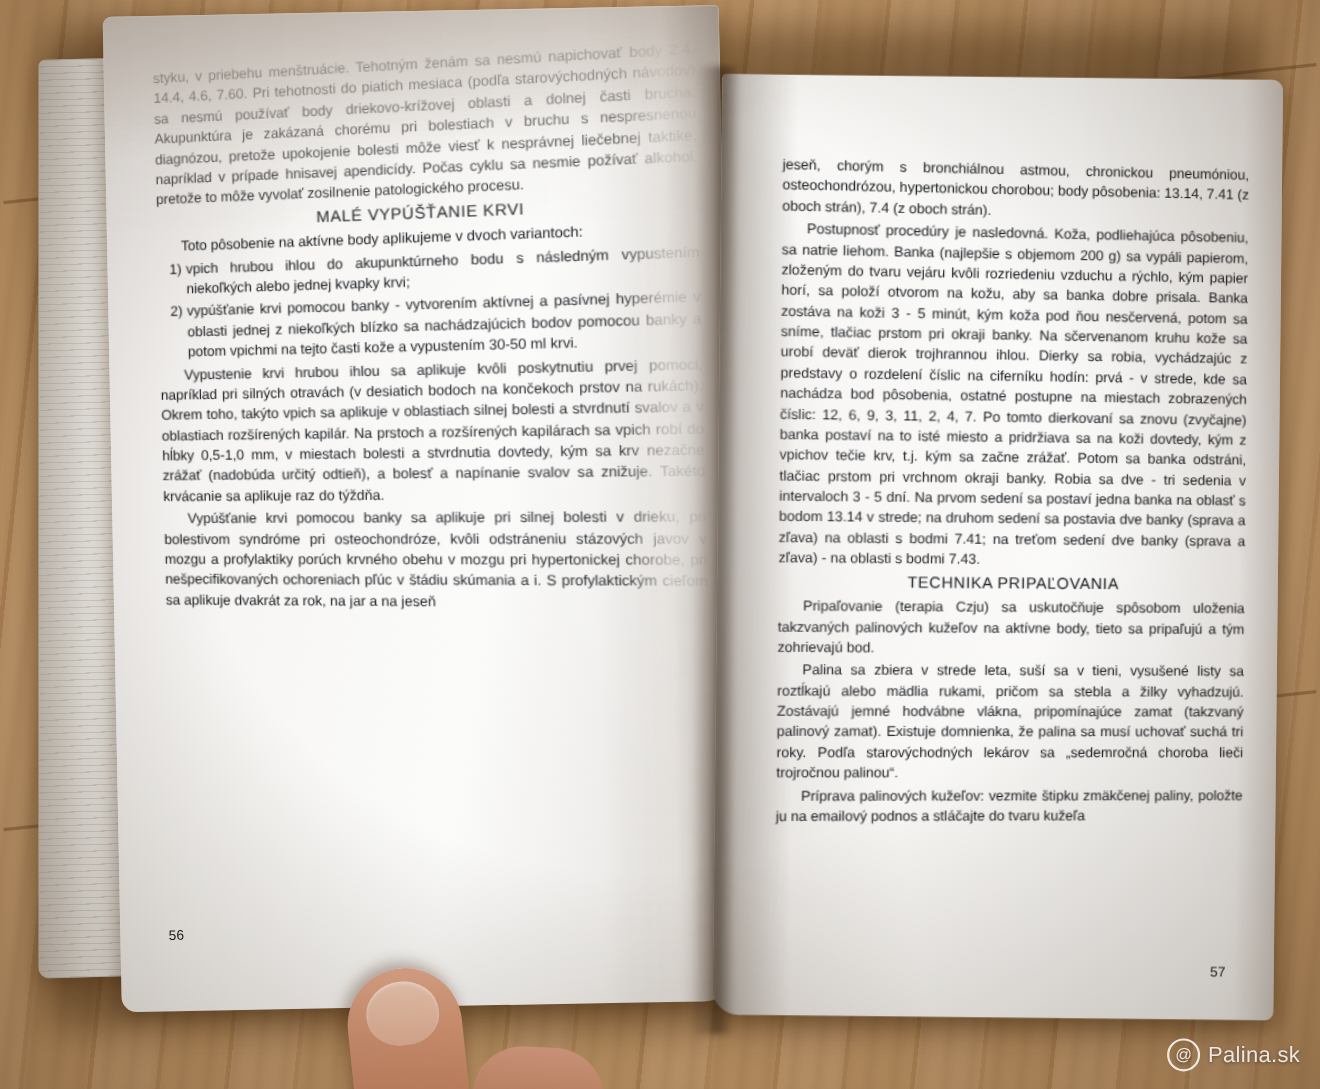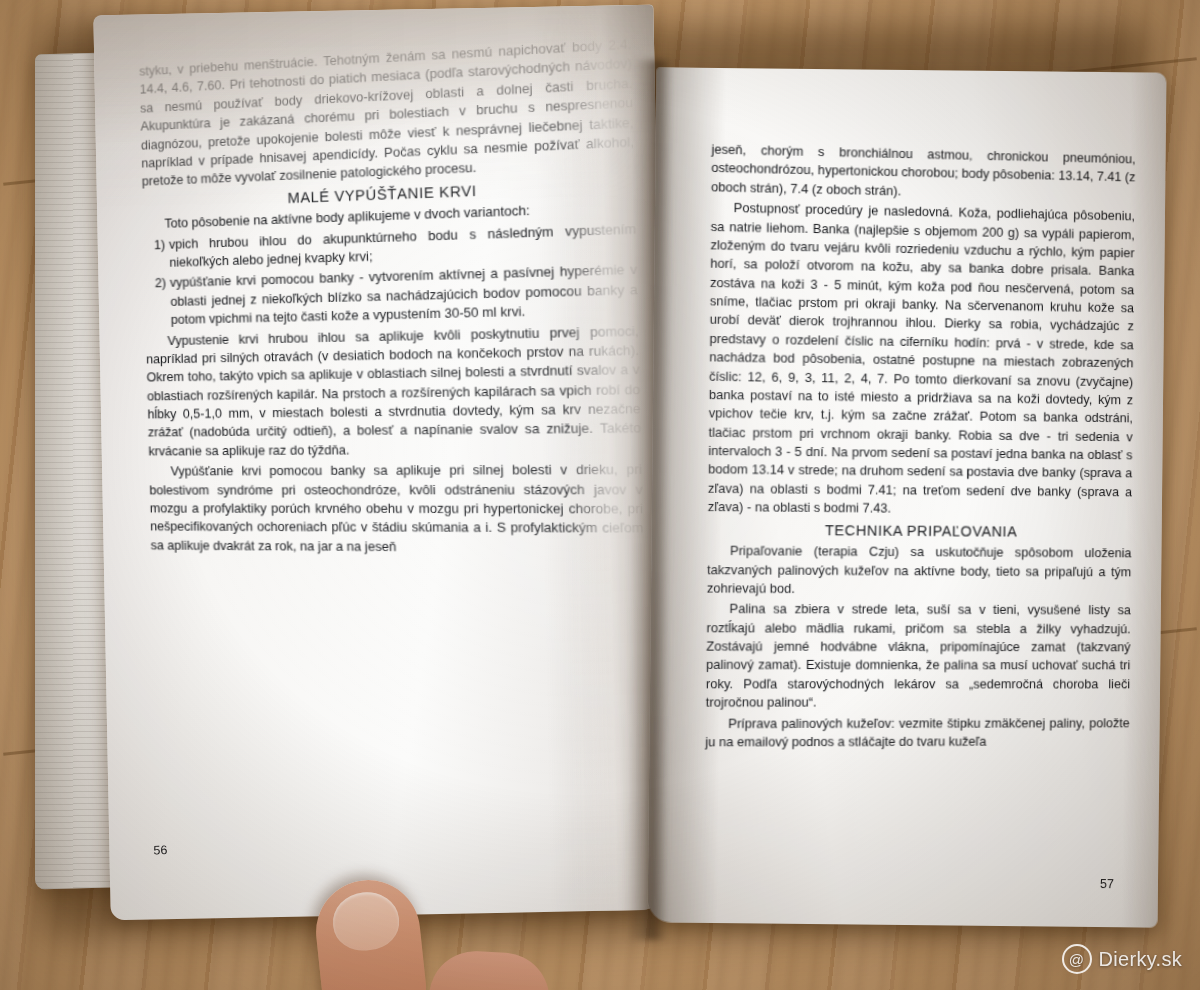--- a/index.html
+++ b/index.html
@@ -358,16 +358,16 @@
 
   <div class="finger">
     <div class="nail"></div>
   </div>
   <div class="finger2"></div>
 
   <div class="floor-vignette"></div>
 
   <div class="watermark">
     <span class="wm-mark">@</span>
-    <span>Dierky.sk</span>
+    <span>Palina.sk</span>
   </div>
 
 </div>
 
 </body></html>

